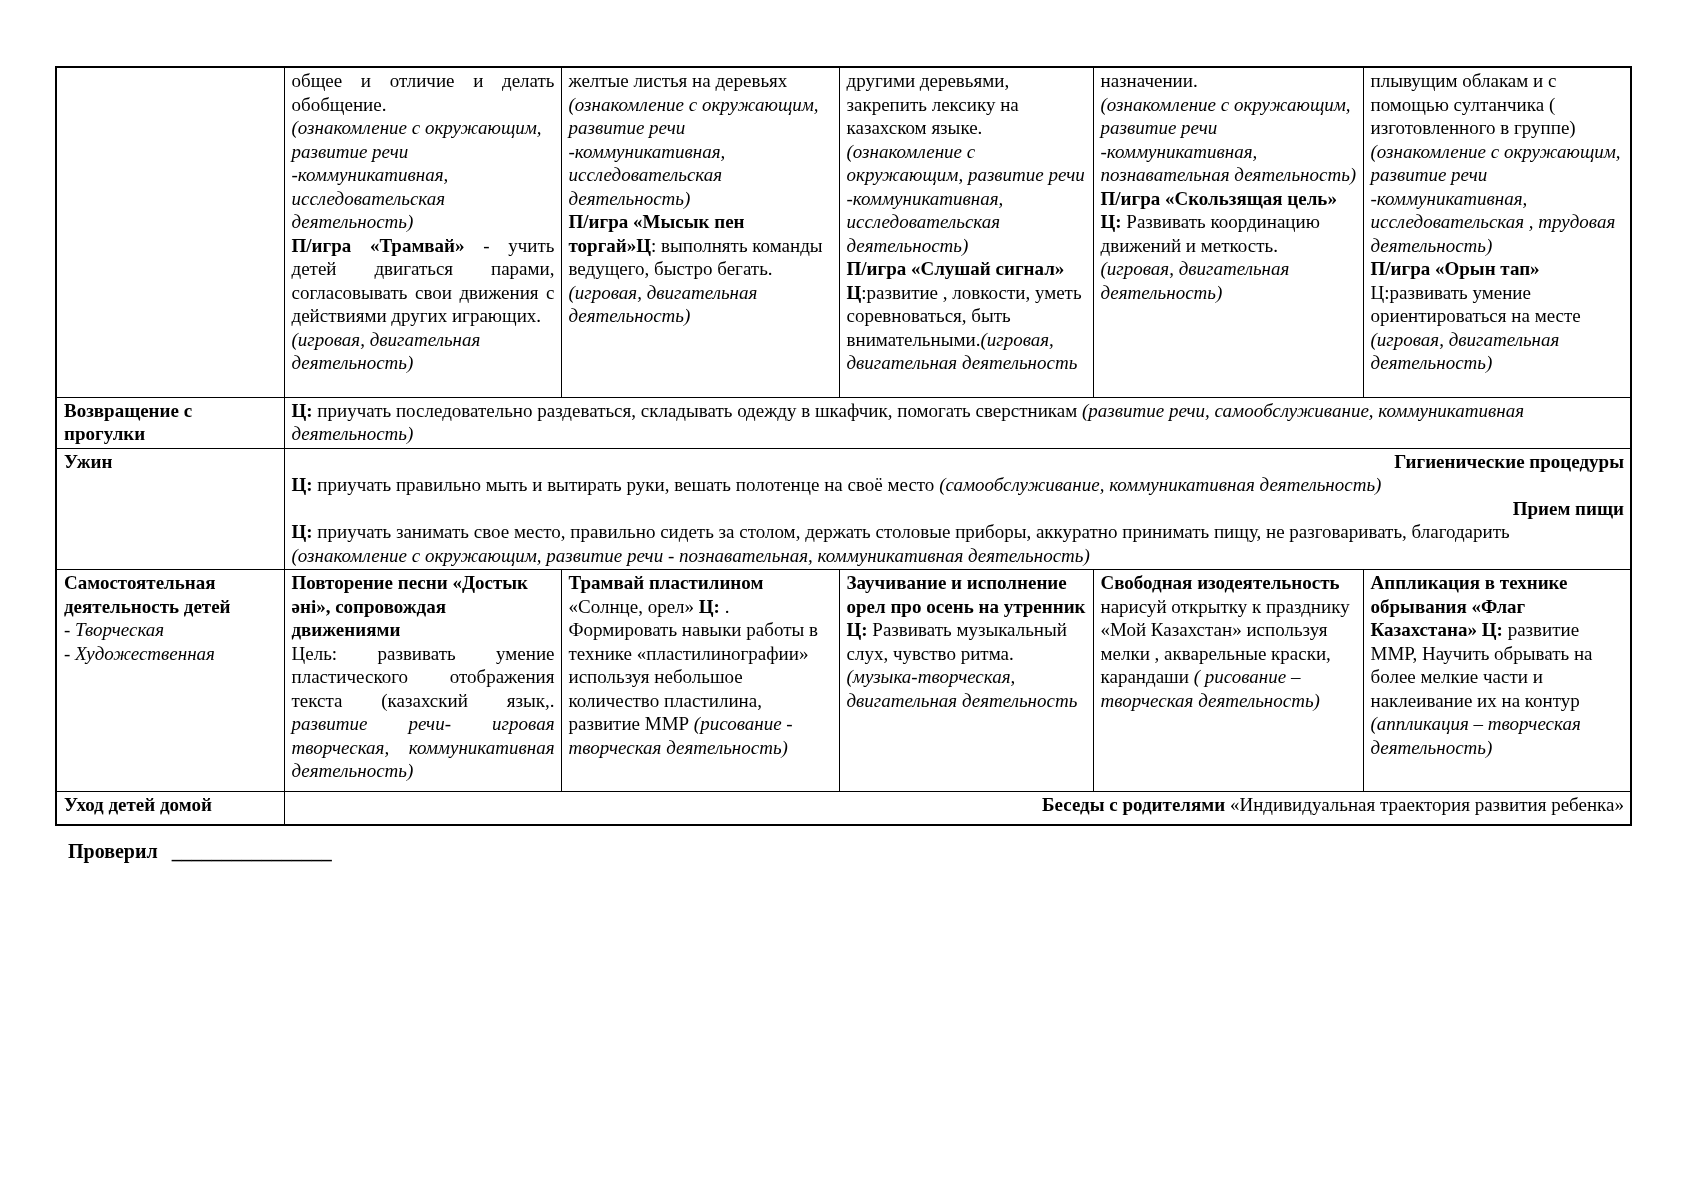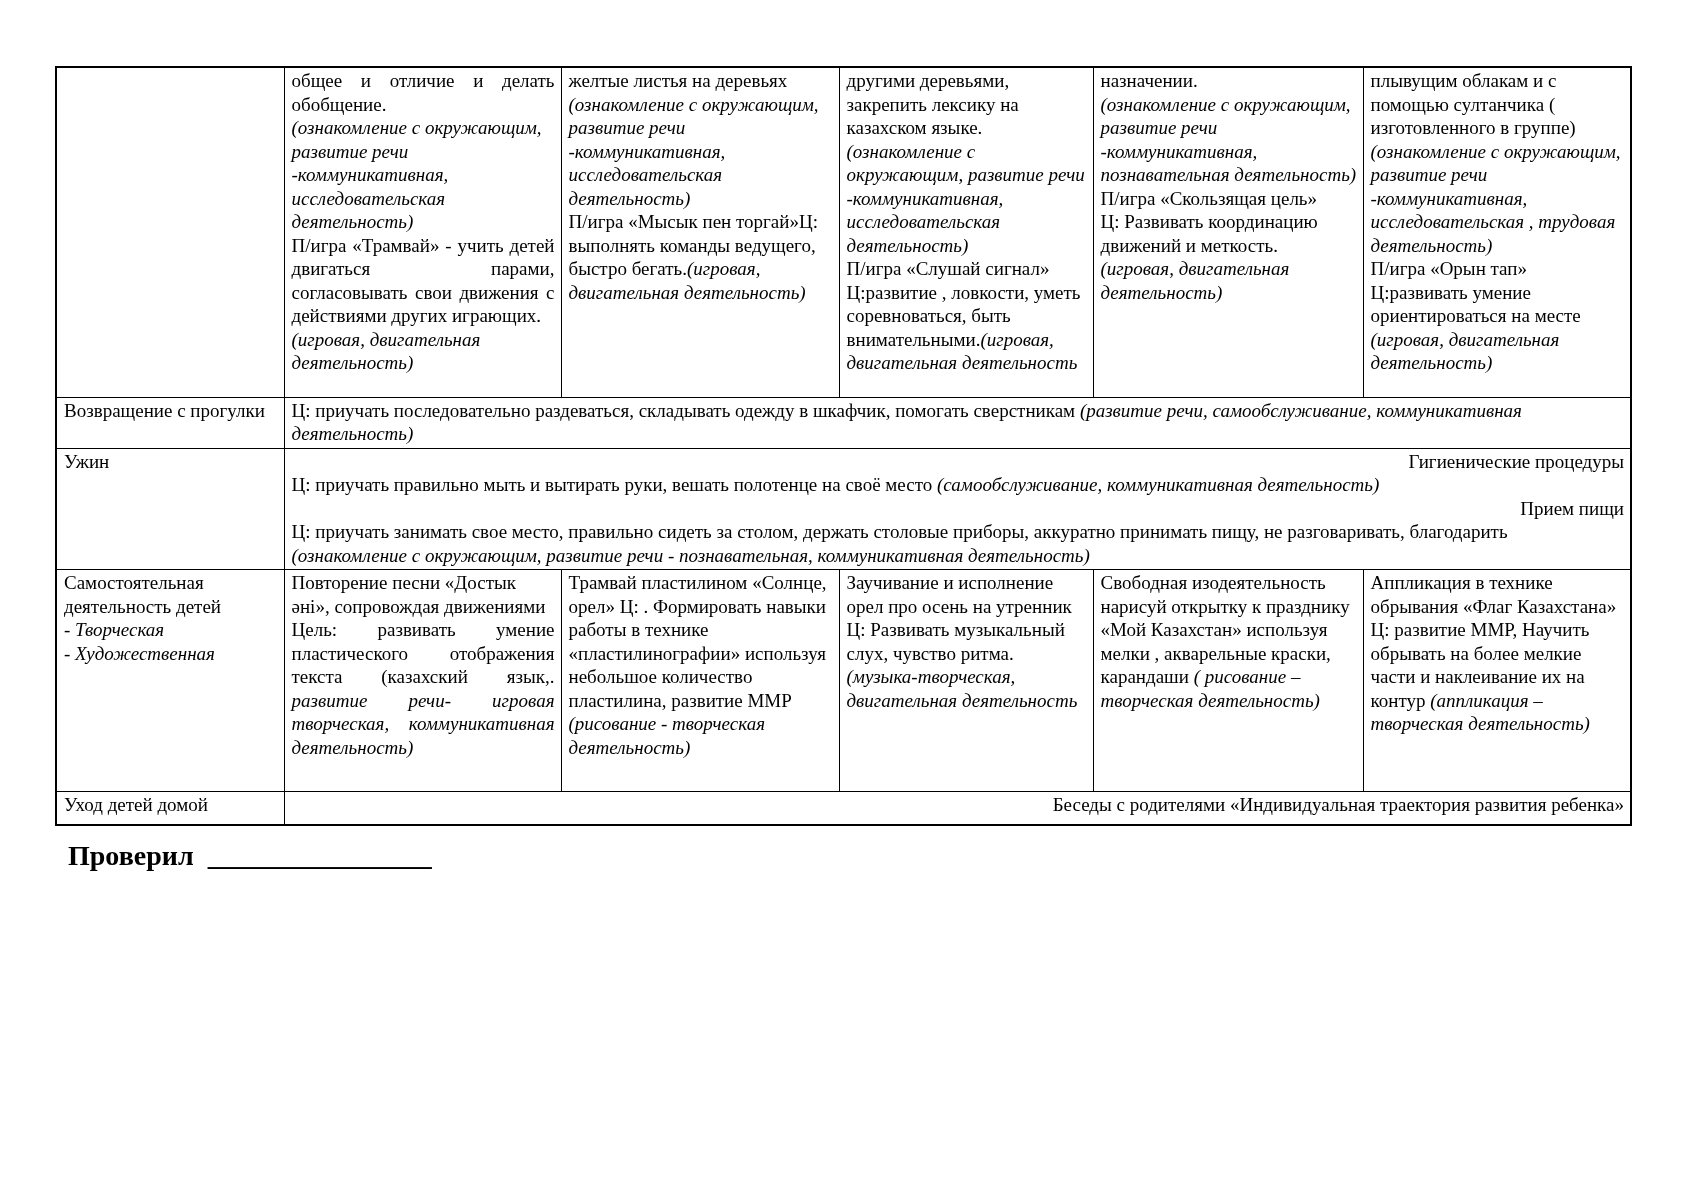--- a/index.html
+++ b/index.html
@@ -31,27 +31,27 @@
   }
   table.schedule tr:nth-child(1){height:330px;}
   table.schedule tr:nth-child(2){height:45px;}
   table.schedule tr:nth-child(3){height:117px;}
   table.schedule tr:nth-child(4){height:222px;}
   table.schedule tr:nth-child(5){height:33px;}
   td.vmid{vertical-align:middle;margin-top:17px;}
   .para{margin:0;}
   .align-justify{text-align:justify;}
   .align-center{text-align:right;}
-  .b{font-weight:normal;}
+  .b{font-weight:bold;}
   .i{font-style:italic;}
   .checked-line{
     position:absolute;
     left:68px;
     top:840px;
-    font-size:28px;
+    font-size:20px;
     font-weight:bold;
   }
   .checked-line .gap{display:inline-block;width:14px;}
 </style>
 </head>
 <body>
 
 <div class="page">
 
   <table class="schedule">

